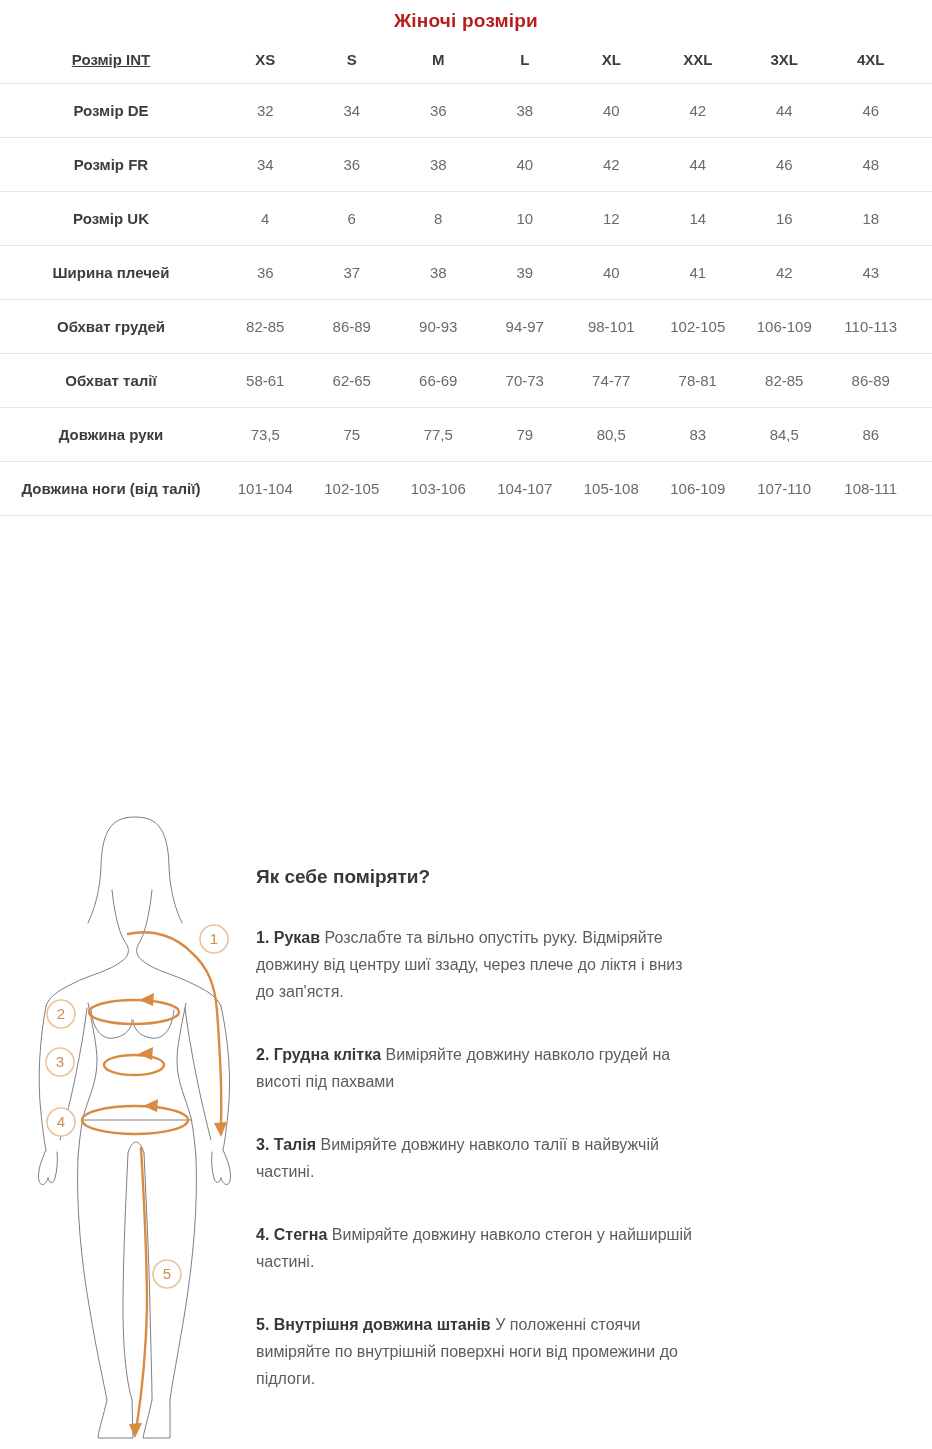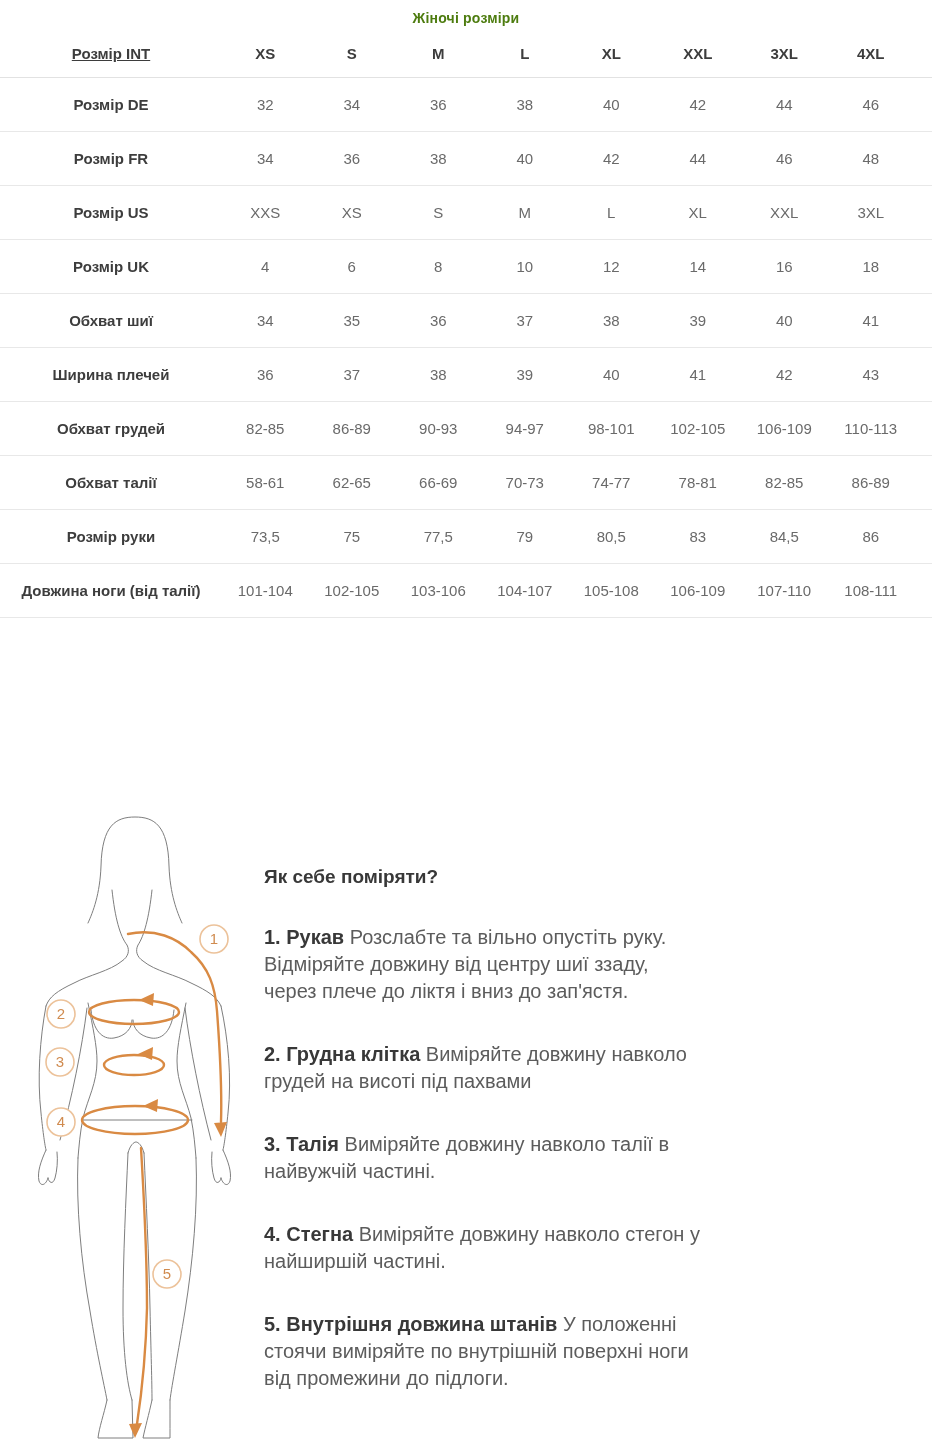--- a/index.html
+++ b/index.html
@@ -2,41 +2,41 @@
 <html lang="uk"><head>
 <meta charset="utf-8">
 <style>
   html,body{margin:0;padding:0;}
   body{
     width:932px;height:1449px;position:relative;background:#ffffff;
     font-family:"Liberation Sans",sans-serif;overflow:hidden;
   }
   
   .page-title{
-    margin:10px 0 0;text-align:center;font-size:14px;font-weight:bold;
-    color:#4d7c0f;letter-spacing:.2px;
+    margin:10px 0 0;text-align:center;font-size:19px;font-weight:bold;
+    color:#b91c1c;letter-spacing:.2px;
   }
   
   table.size-table{
     width:932px;border-collapse:collapse;table-layout:fixed;margin-top:4px;padding-left:12px;
   }
   table.size-table th,table.size-table td{
     font-size:15px;text-align:center;vertical-align:middle;
     border-bottom:1px solid #e8e8e8;padding:0;
   }
   table.size-table thead th{height:47px;font-weight:bold;color:#3d3d3d;border-bottom:1px solid #e2e2e2;}
   table.size-table thead th.std{ text-decoration:underline; }
   table.size-table tbody tr{height:54px;}
   table.size-table tbody th{font-weight:bold;color:#3d3d3d;}
   table.size-table tbody td{font-weight:normal;color:#6a6a6a;}
   
   .figure-wrap{position:absolute;left:15px;top:806px;width:235px;height:641px;}
-  .guide-text{position:absolute;left:264px;top:866px;width:442px;}
+  .guide-text{position:absolute;left:256px;top:866px;width:442px;}
   .guide-heading{margin:0 0 36px;font-size:19px;font-weight:bold;color:#383838;}
-  .guide-text p{margin:0 0 36px;font-size:20px;line-height:27px;color:#5c5c5c;}
+  .guide-text p{margin:0 0 36px;font-size:16px;line-height:27px;color:#5c5c5c;}
   .guide-text p b{color:#383838;}
   
   .outline{fill:none;stroke:#7e7e7e;stroke-width:1;stroke-linecap:round;stroke-linejoin:round;}
   .orange{fill:none;stroke:#d98a43;stroke-width:2.4;stroke-linecap:round;}
   .orange-fill{fill:#d98a43;stroke:none;}
   .marker{fill:#ffffff;stroke:#ecc29a;stroke-width:1.6;}
   .marker-num{fill:#d08b4f;font-size:15px;font-family:"Liberation Sans",sans-serif;}
 </style>
 </head>
 <body>
@@ -91,56 +91,32 @@
         <td>36</td>
         <td>38</td>
         <td>40</td>
         <td>42</td>
         <td>44</td>
         <td>46</td>
         <td>48</td>
         <td></td>
       </tr>
       <tr>
-        <th>Розмір US</th>
-        <td>XXS</td>
-        <td>XS</td>
-        <td>S</td>
-        <td>M</td>
-        <td>L</td>
-        <td>XL</td>
-        <td>XXL</td>
-        <td>3XL</td>
-        <td></td>
-      </tr>
-      <tr>
         <th>Розмір UK</th>
         <td>4</td>
         <td>6</td>
         <td>8</td>
         <td>10</td>
         <td>12</td>
         <td>14</td>
         <td>16</td>
         <td>18</td>
         <td></td>
       </tr>
       <tr>
-        <th>Обхват шиї</th>
-        <td>34</td>
-        <td>35</td>
-        <td>36</td>
-        <td>37</td>
-        <td>38</td>
-        <td>39</td>
-        <td>40</td>
-        <td>41</td>
-        <td></td>
-      </tr>
-      <tr>
         <th>Ширина плечей</th>
         <td>36</td>
         <td>37</td>
         <td>38</td>
         <td>39</td>
         <td>40</td>
         <td>41</td>
         <td>42</td>
         <td>43</td>
         <td></td>
@@ -163,21 +139,21 @@
         <td>62-65</td>
         <td>66-69</td>
         <td>70-73</td>
         <td>74-77</td>
         <td>78-81</td>
         <td>82-85</td>
         <td>86-89</td>
         <td></td>
       </tr>
       <tr>
-        <th>Розмір руки</th>
+        <th>Довжина руки</th>
         <td>73,5</td>
         <td>75</td>
         <td>77,5</td>
         <td>79</td>
         <td>80,5</td>
         <td>83</td>
         <td>84,5</td>
         <td>86</td>
         <td></td>
       </tr>

